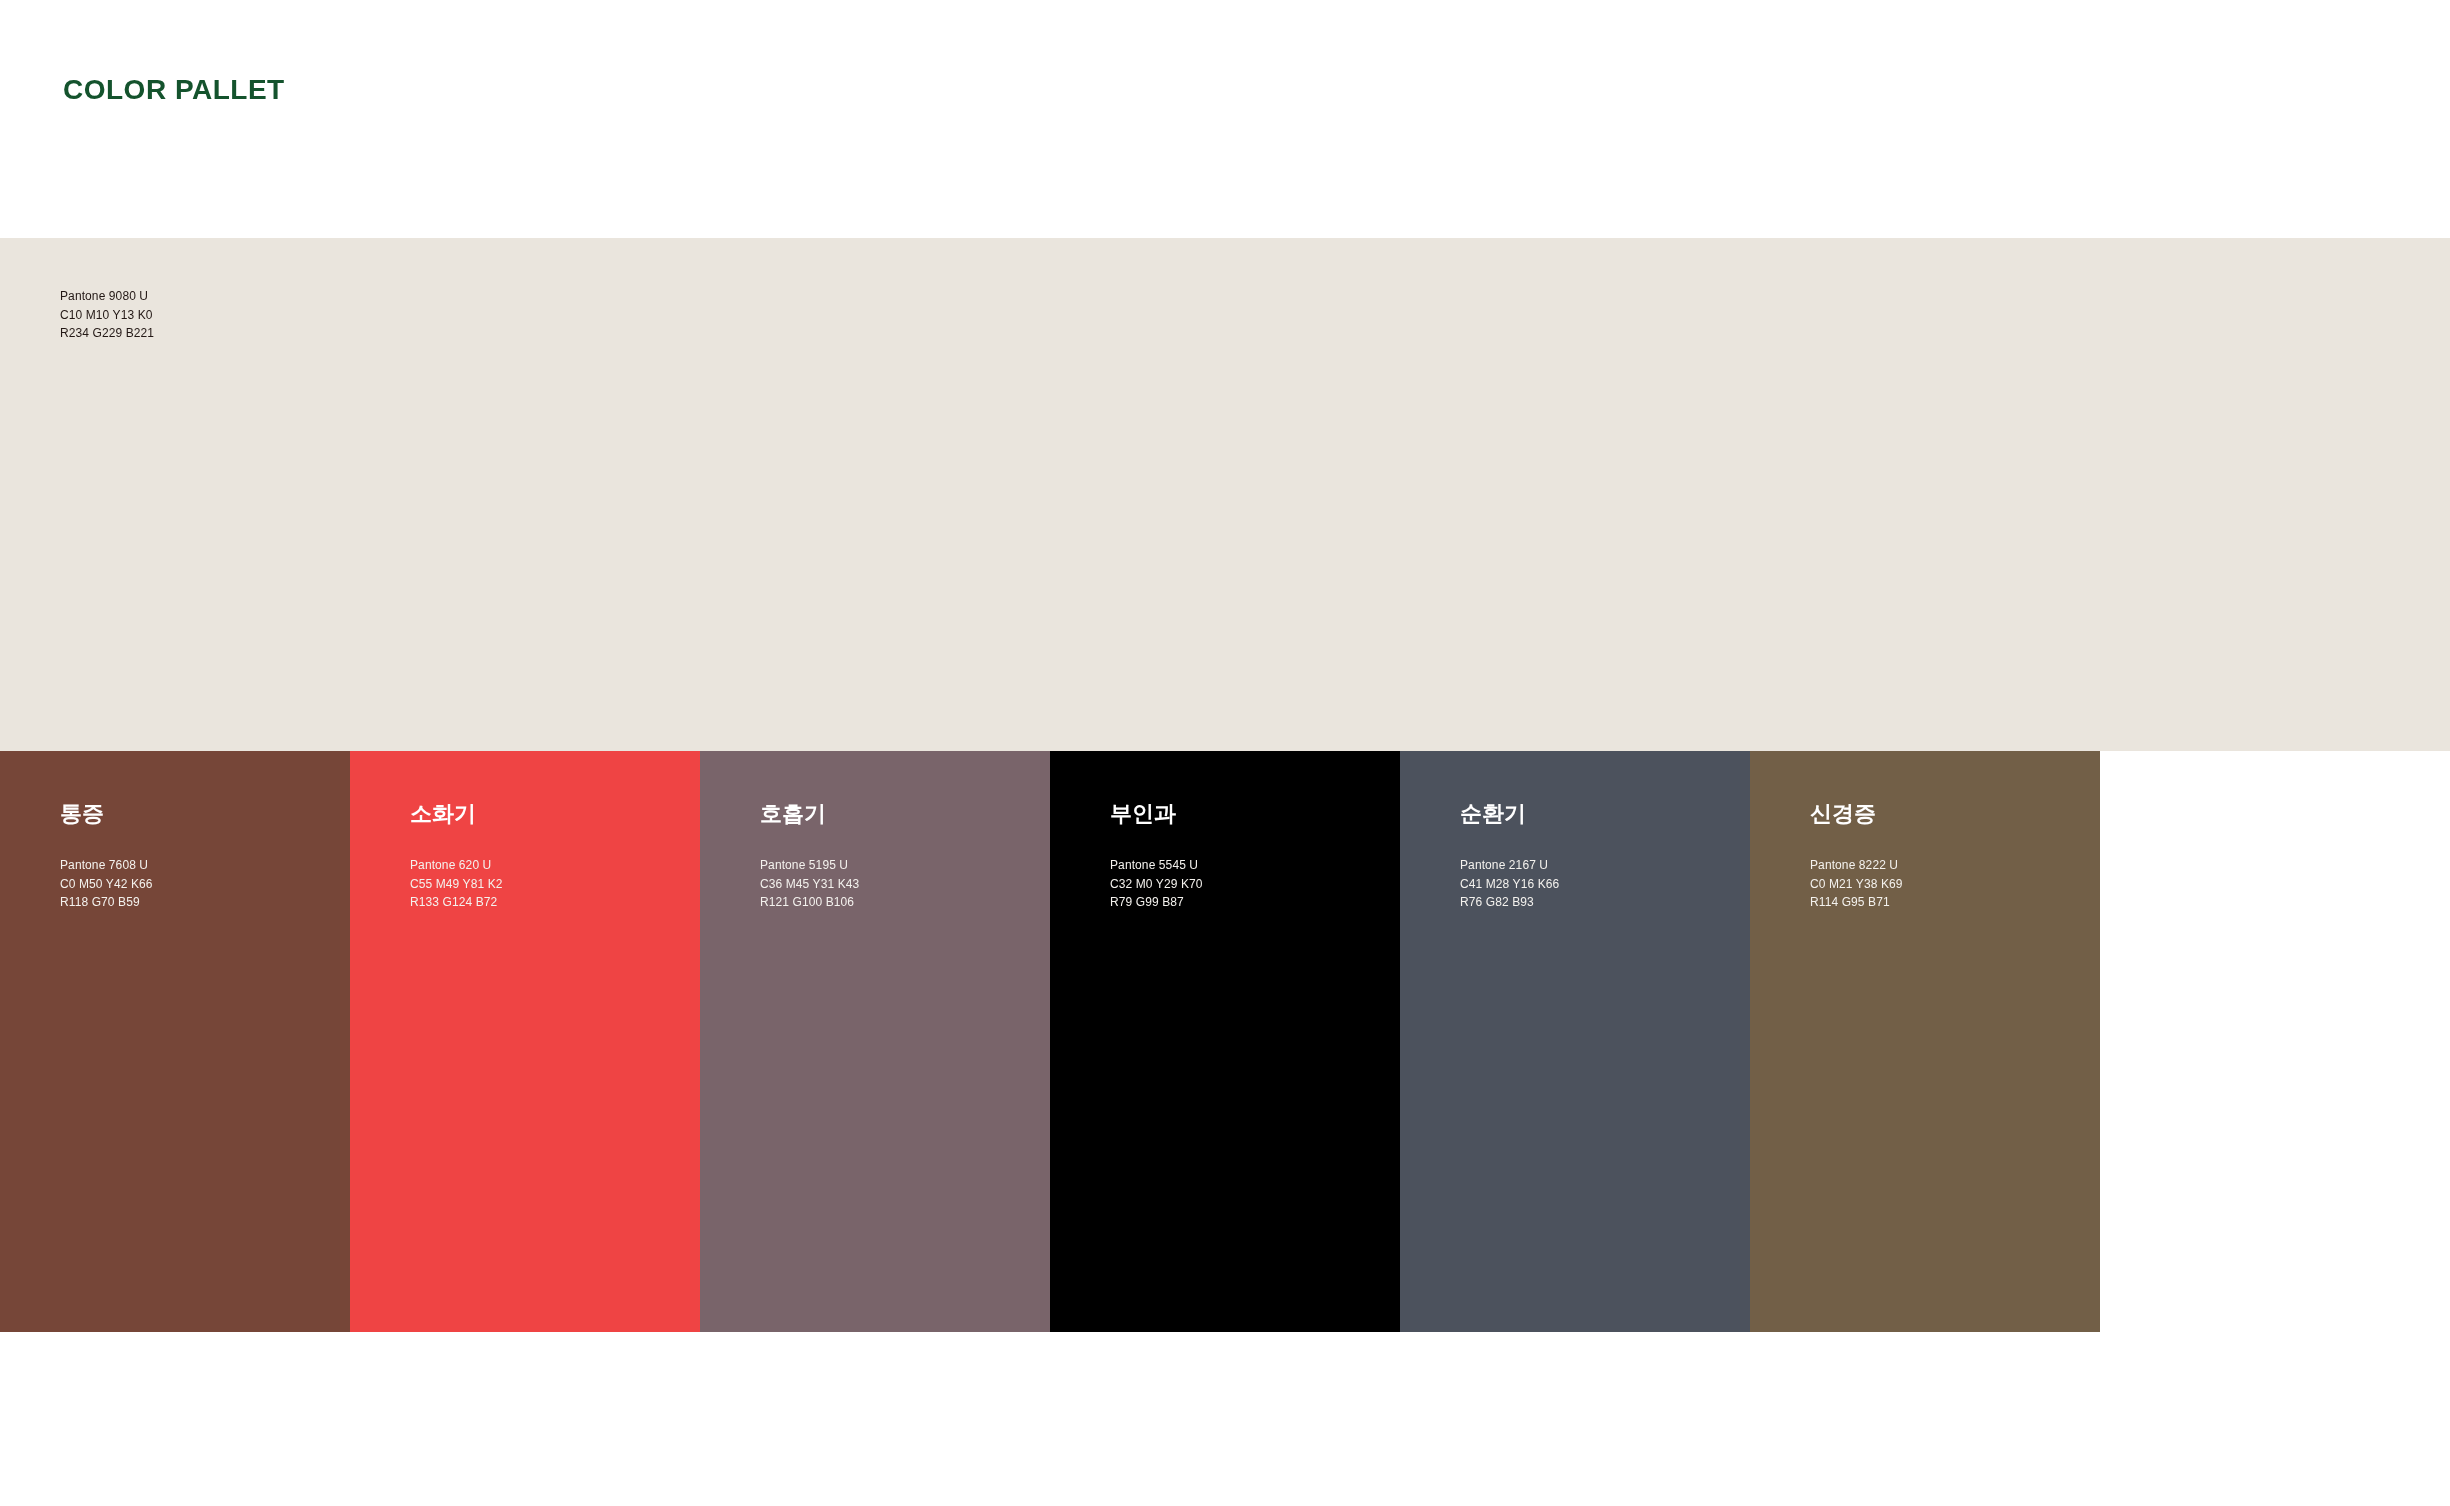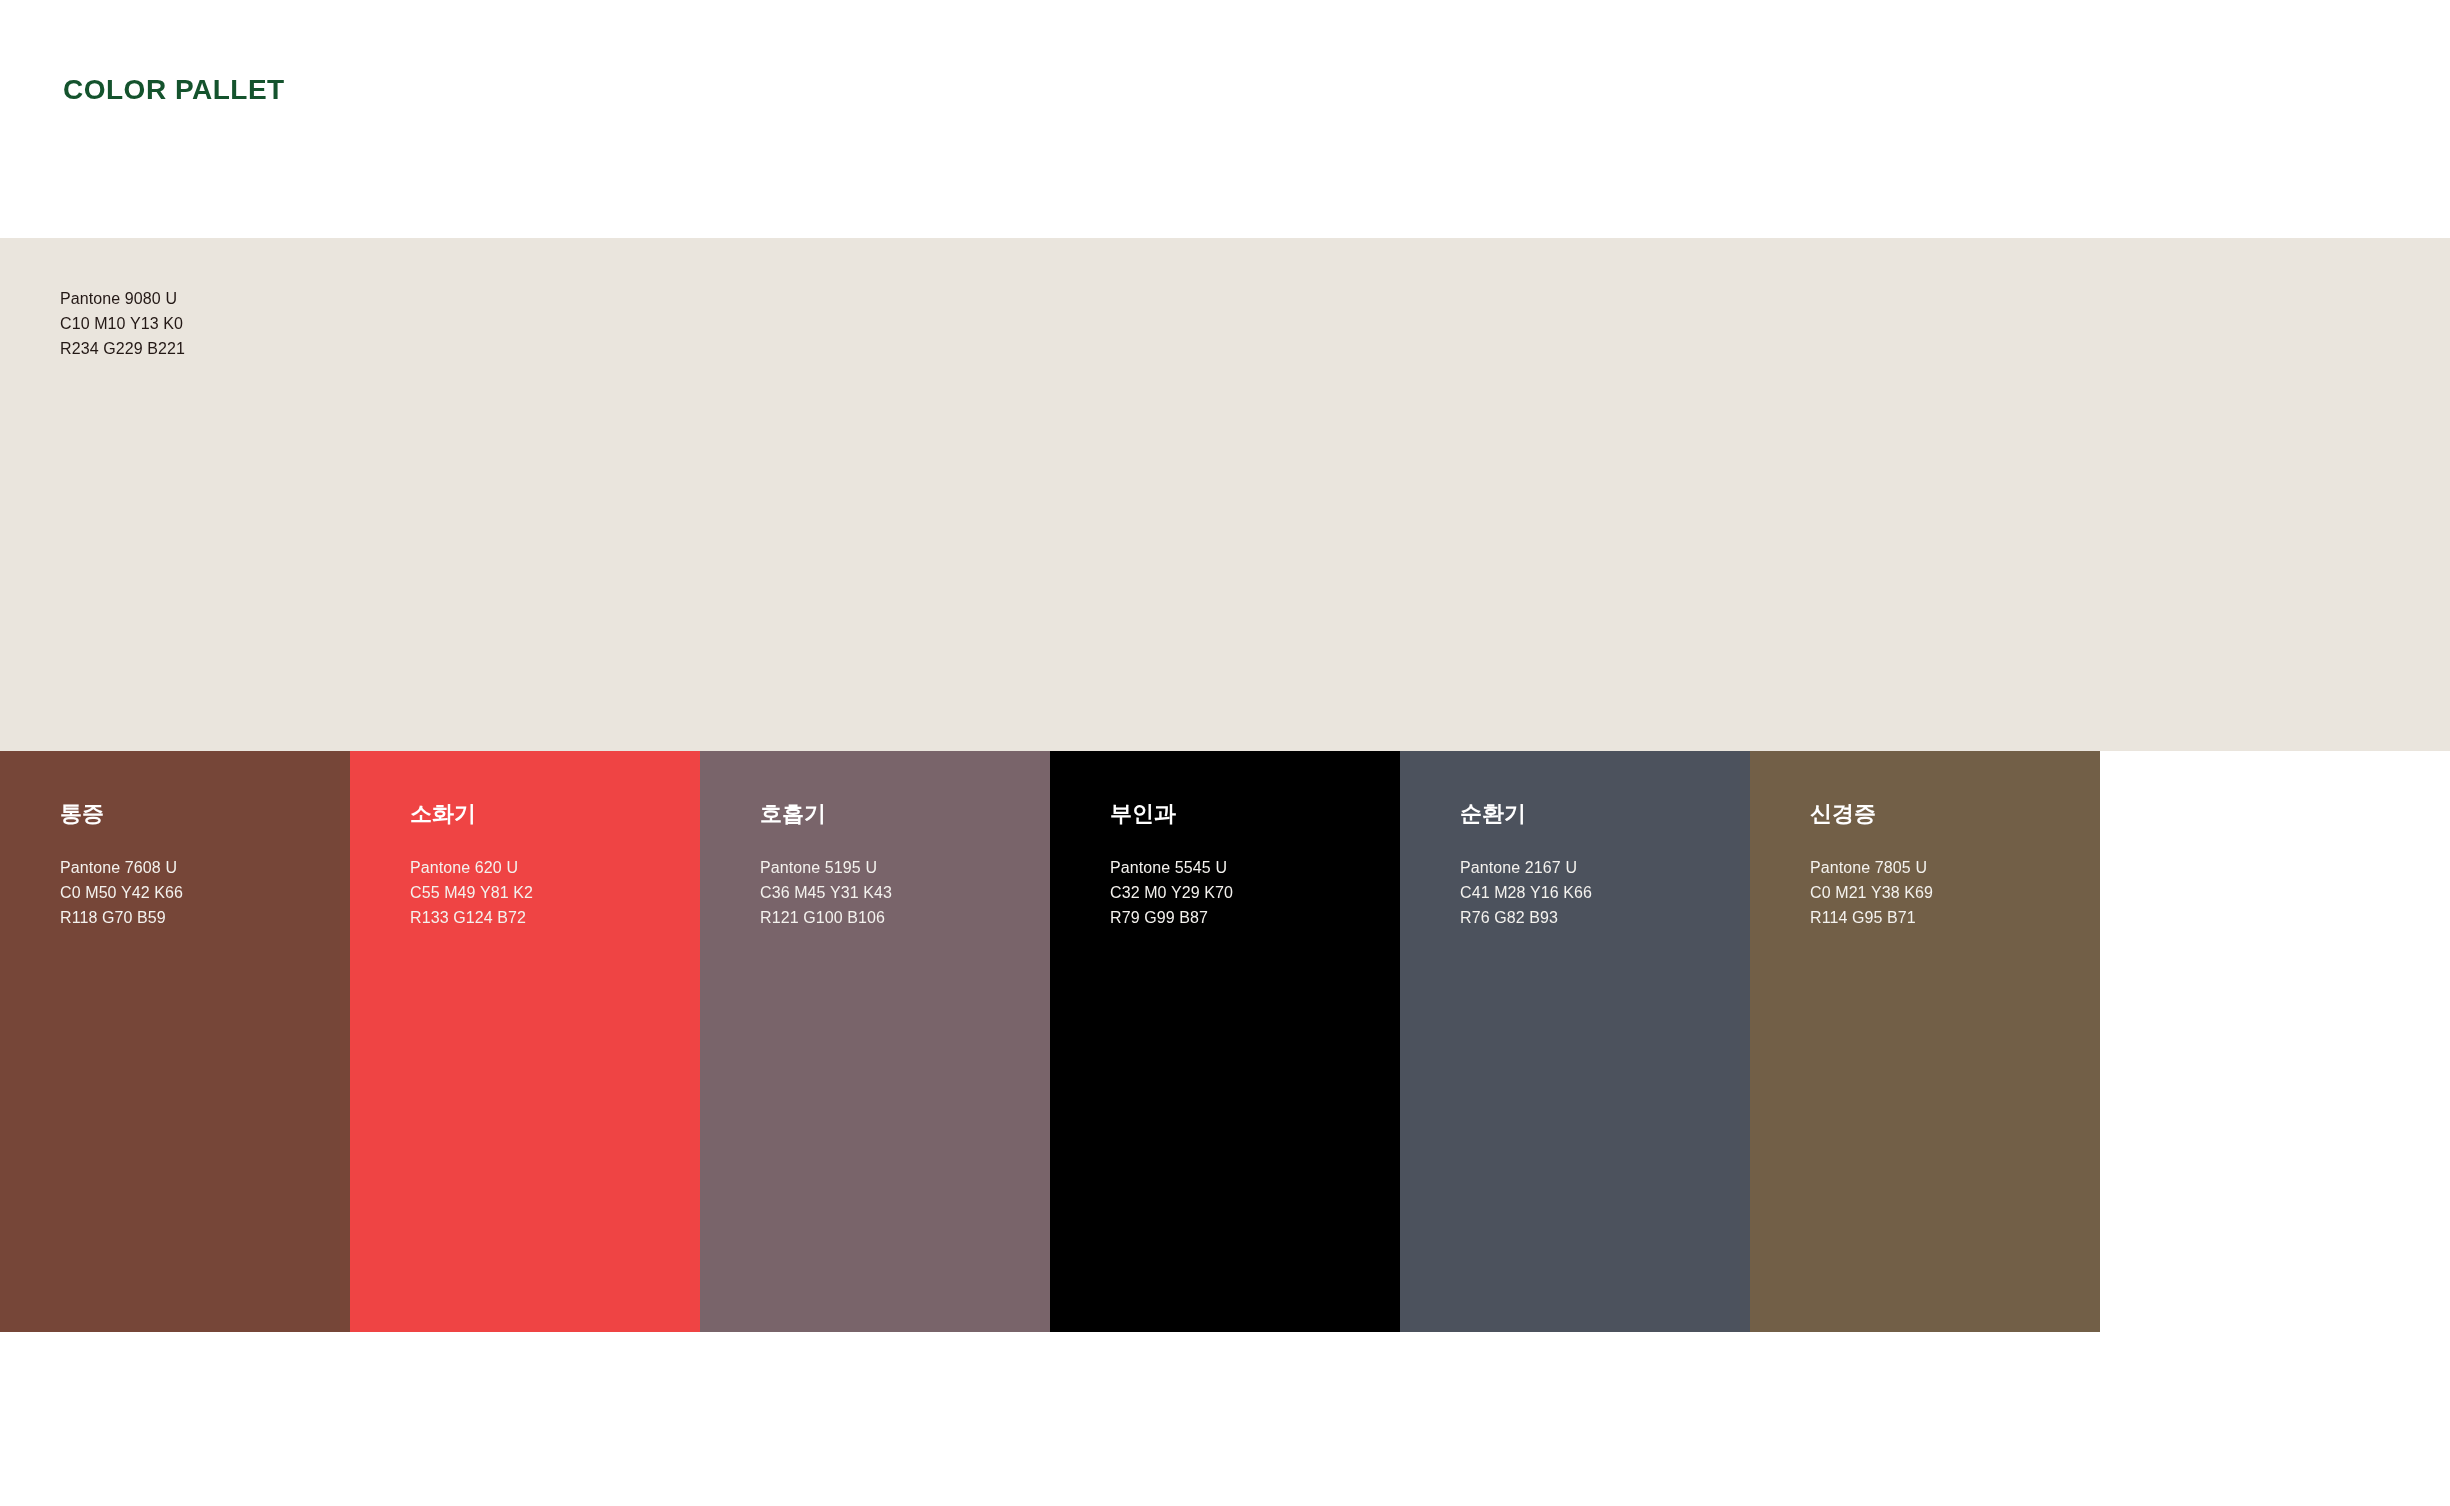--- a/index.html
+++ b/index.html
@@ -75,21 +75,21 @@
     position: absolute;
     left: 60px;
     top: 105px;
   }
 
   
   .specs {
     line-height: 1.55;
   }
   .spec-line {
-    font-size: 16px;
+    font-size: 12px;
     font-weight: 500;
     letter-spacing: 0.1px;
     white-space: nowrap;
   }
   .specs.dark .spec-line { color: #231815; }
   .specs.light .spec-line { color: #f4f2ee; }
 </style>
 </head>
 <body style="background: rgb(255, 255, 255);">
 
@@ -140,19 +140,19 @@
       <div class="swatch-label">순환기</div>
       <div class="specs light">
         <div class="spec-line">Pantone 2167 U</div>
         <div class="spec-line">C41 M28 Y16 K66</div>
         <div class="spec-line">R76 G82 B93</div>
       </div>
     </div>
     <div class="swatch" style="background: rgb(114, 95, 71);">
       <div class="swatch-label">신경증</div>
       <div class="specs light">
-        <div class="spec-line">Pantone 7805 U</div>
+        <div class="spec-line">Pantone 8222 U</div>
         <div class="spec-line">C0 M21 Y38 K69</div>
         <div class="spec-line">R114 G95 B71</div>
       </div>
     </div>
   </div>
 
 
 </body></html>

